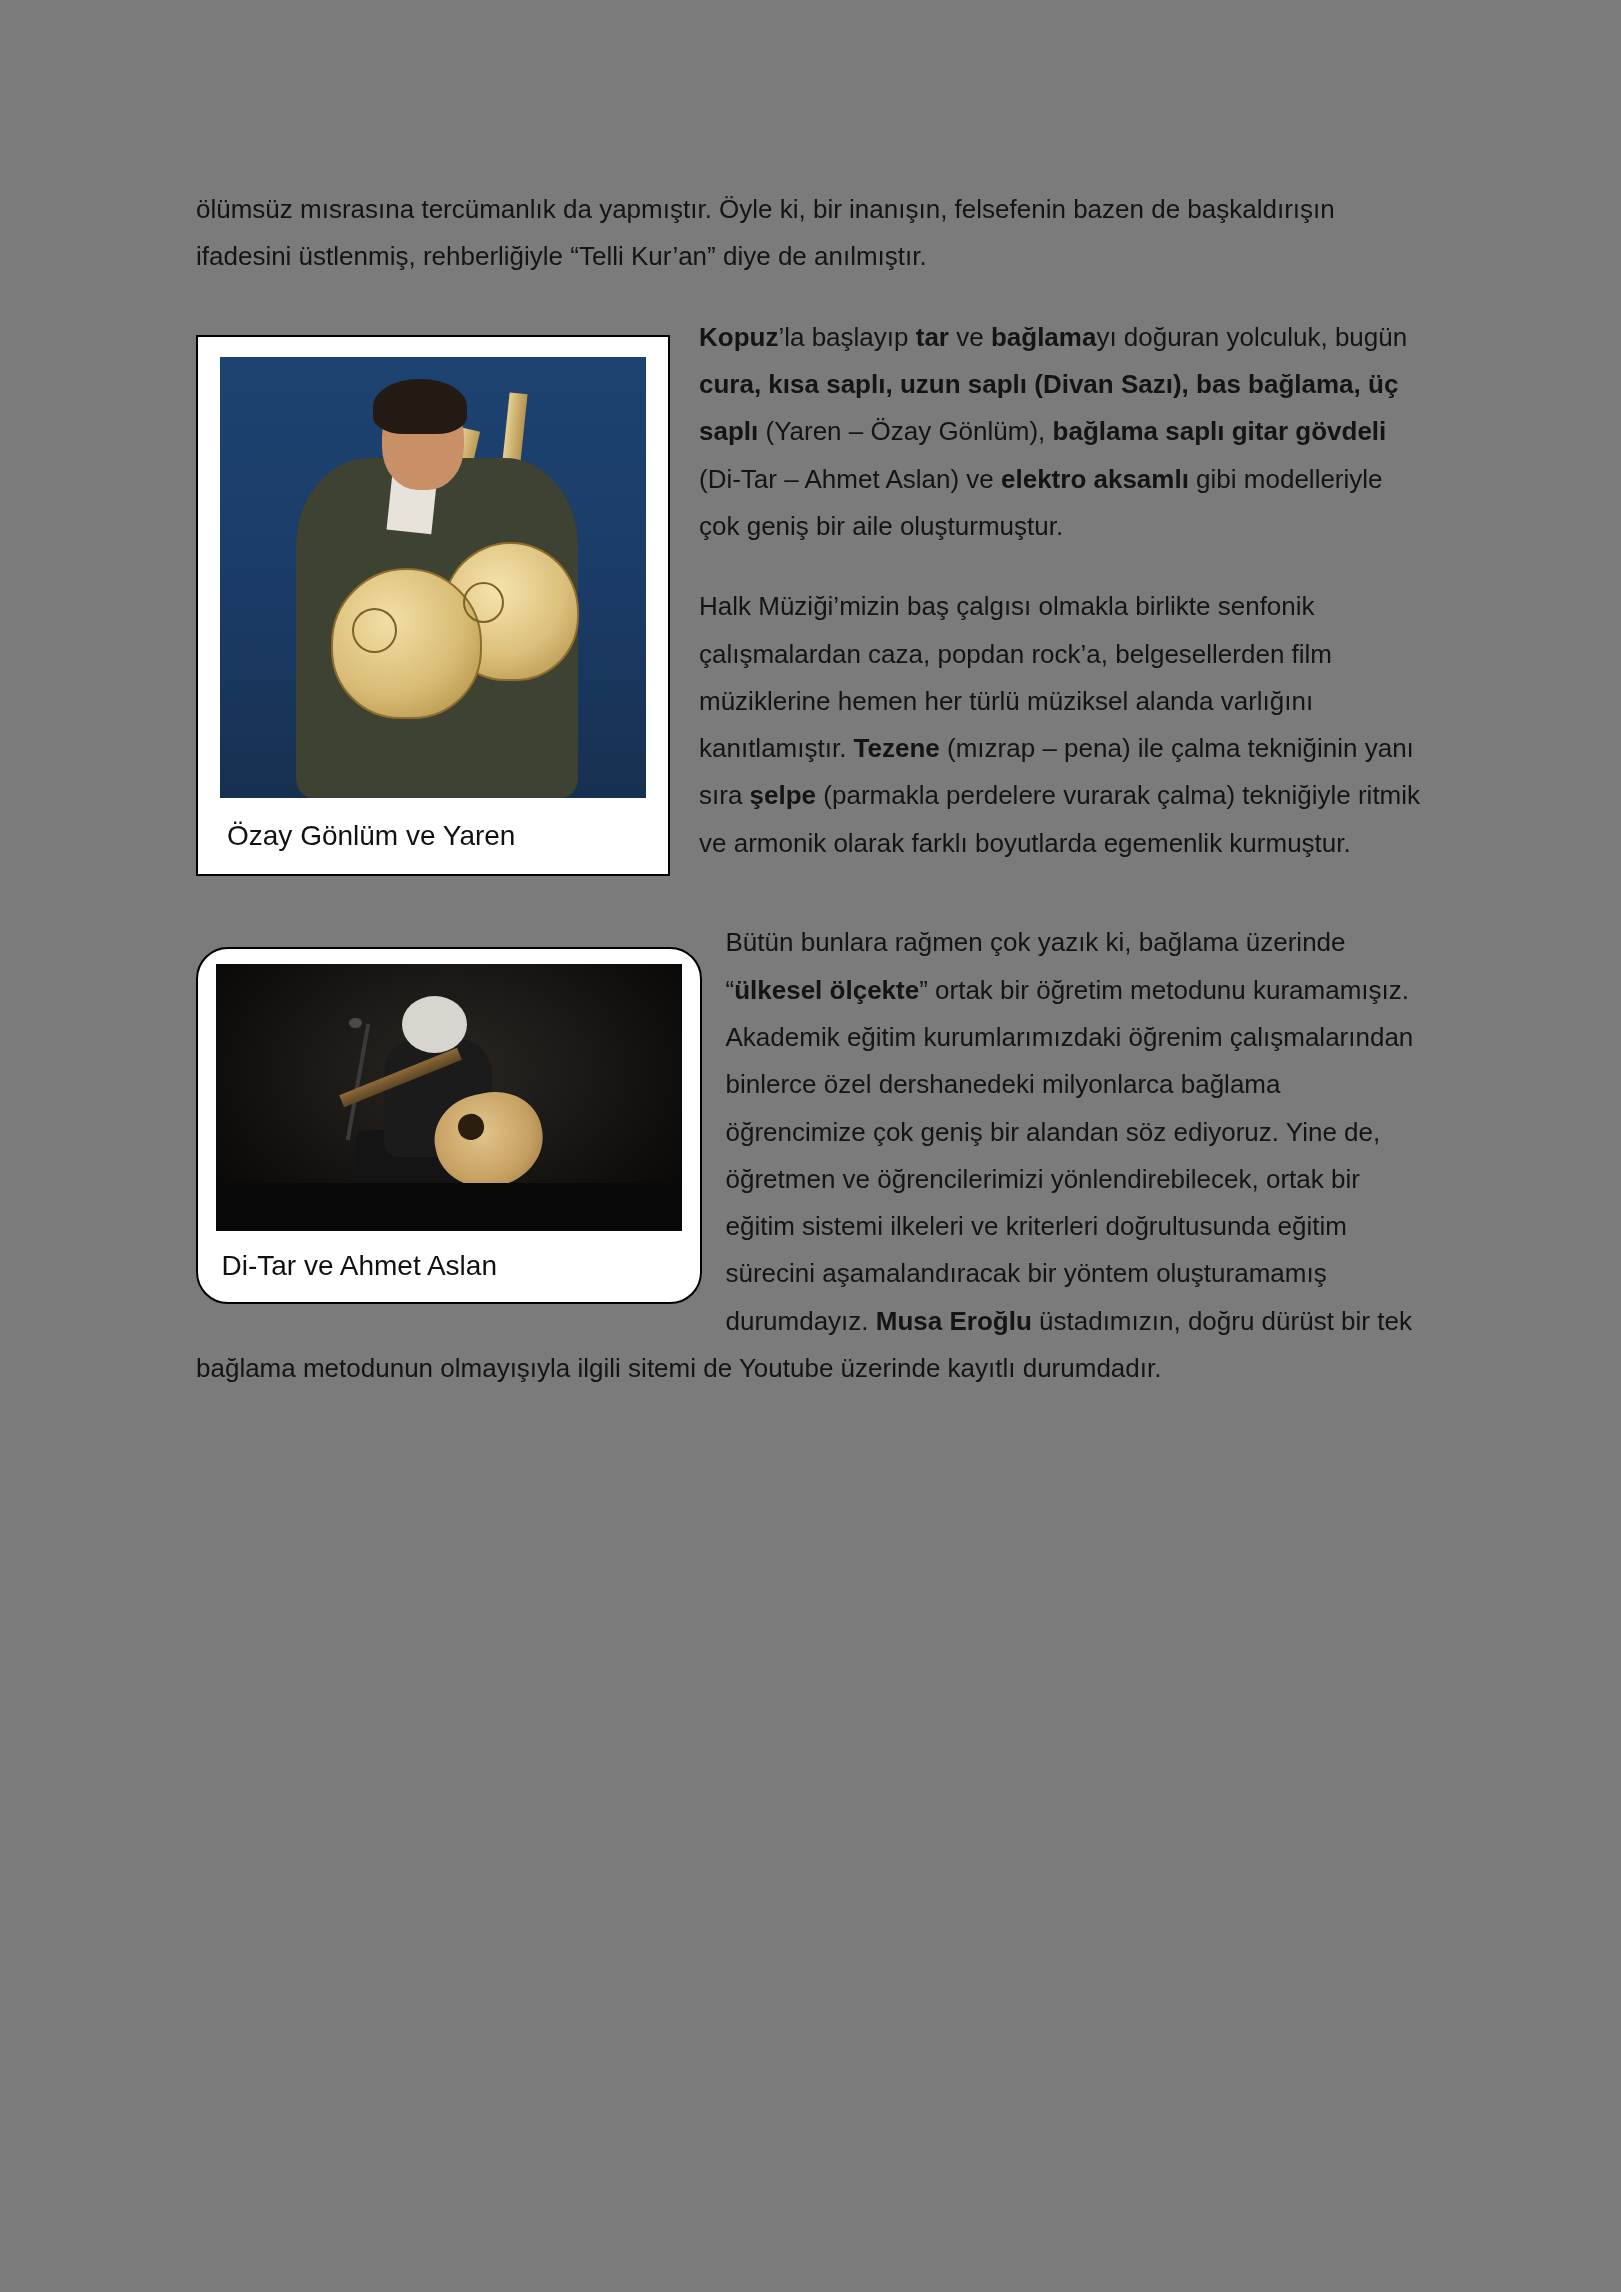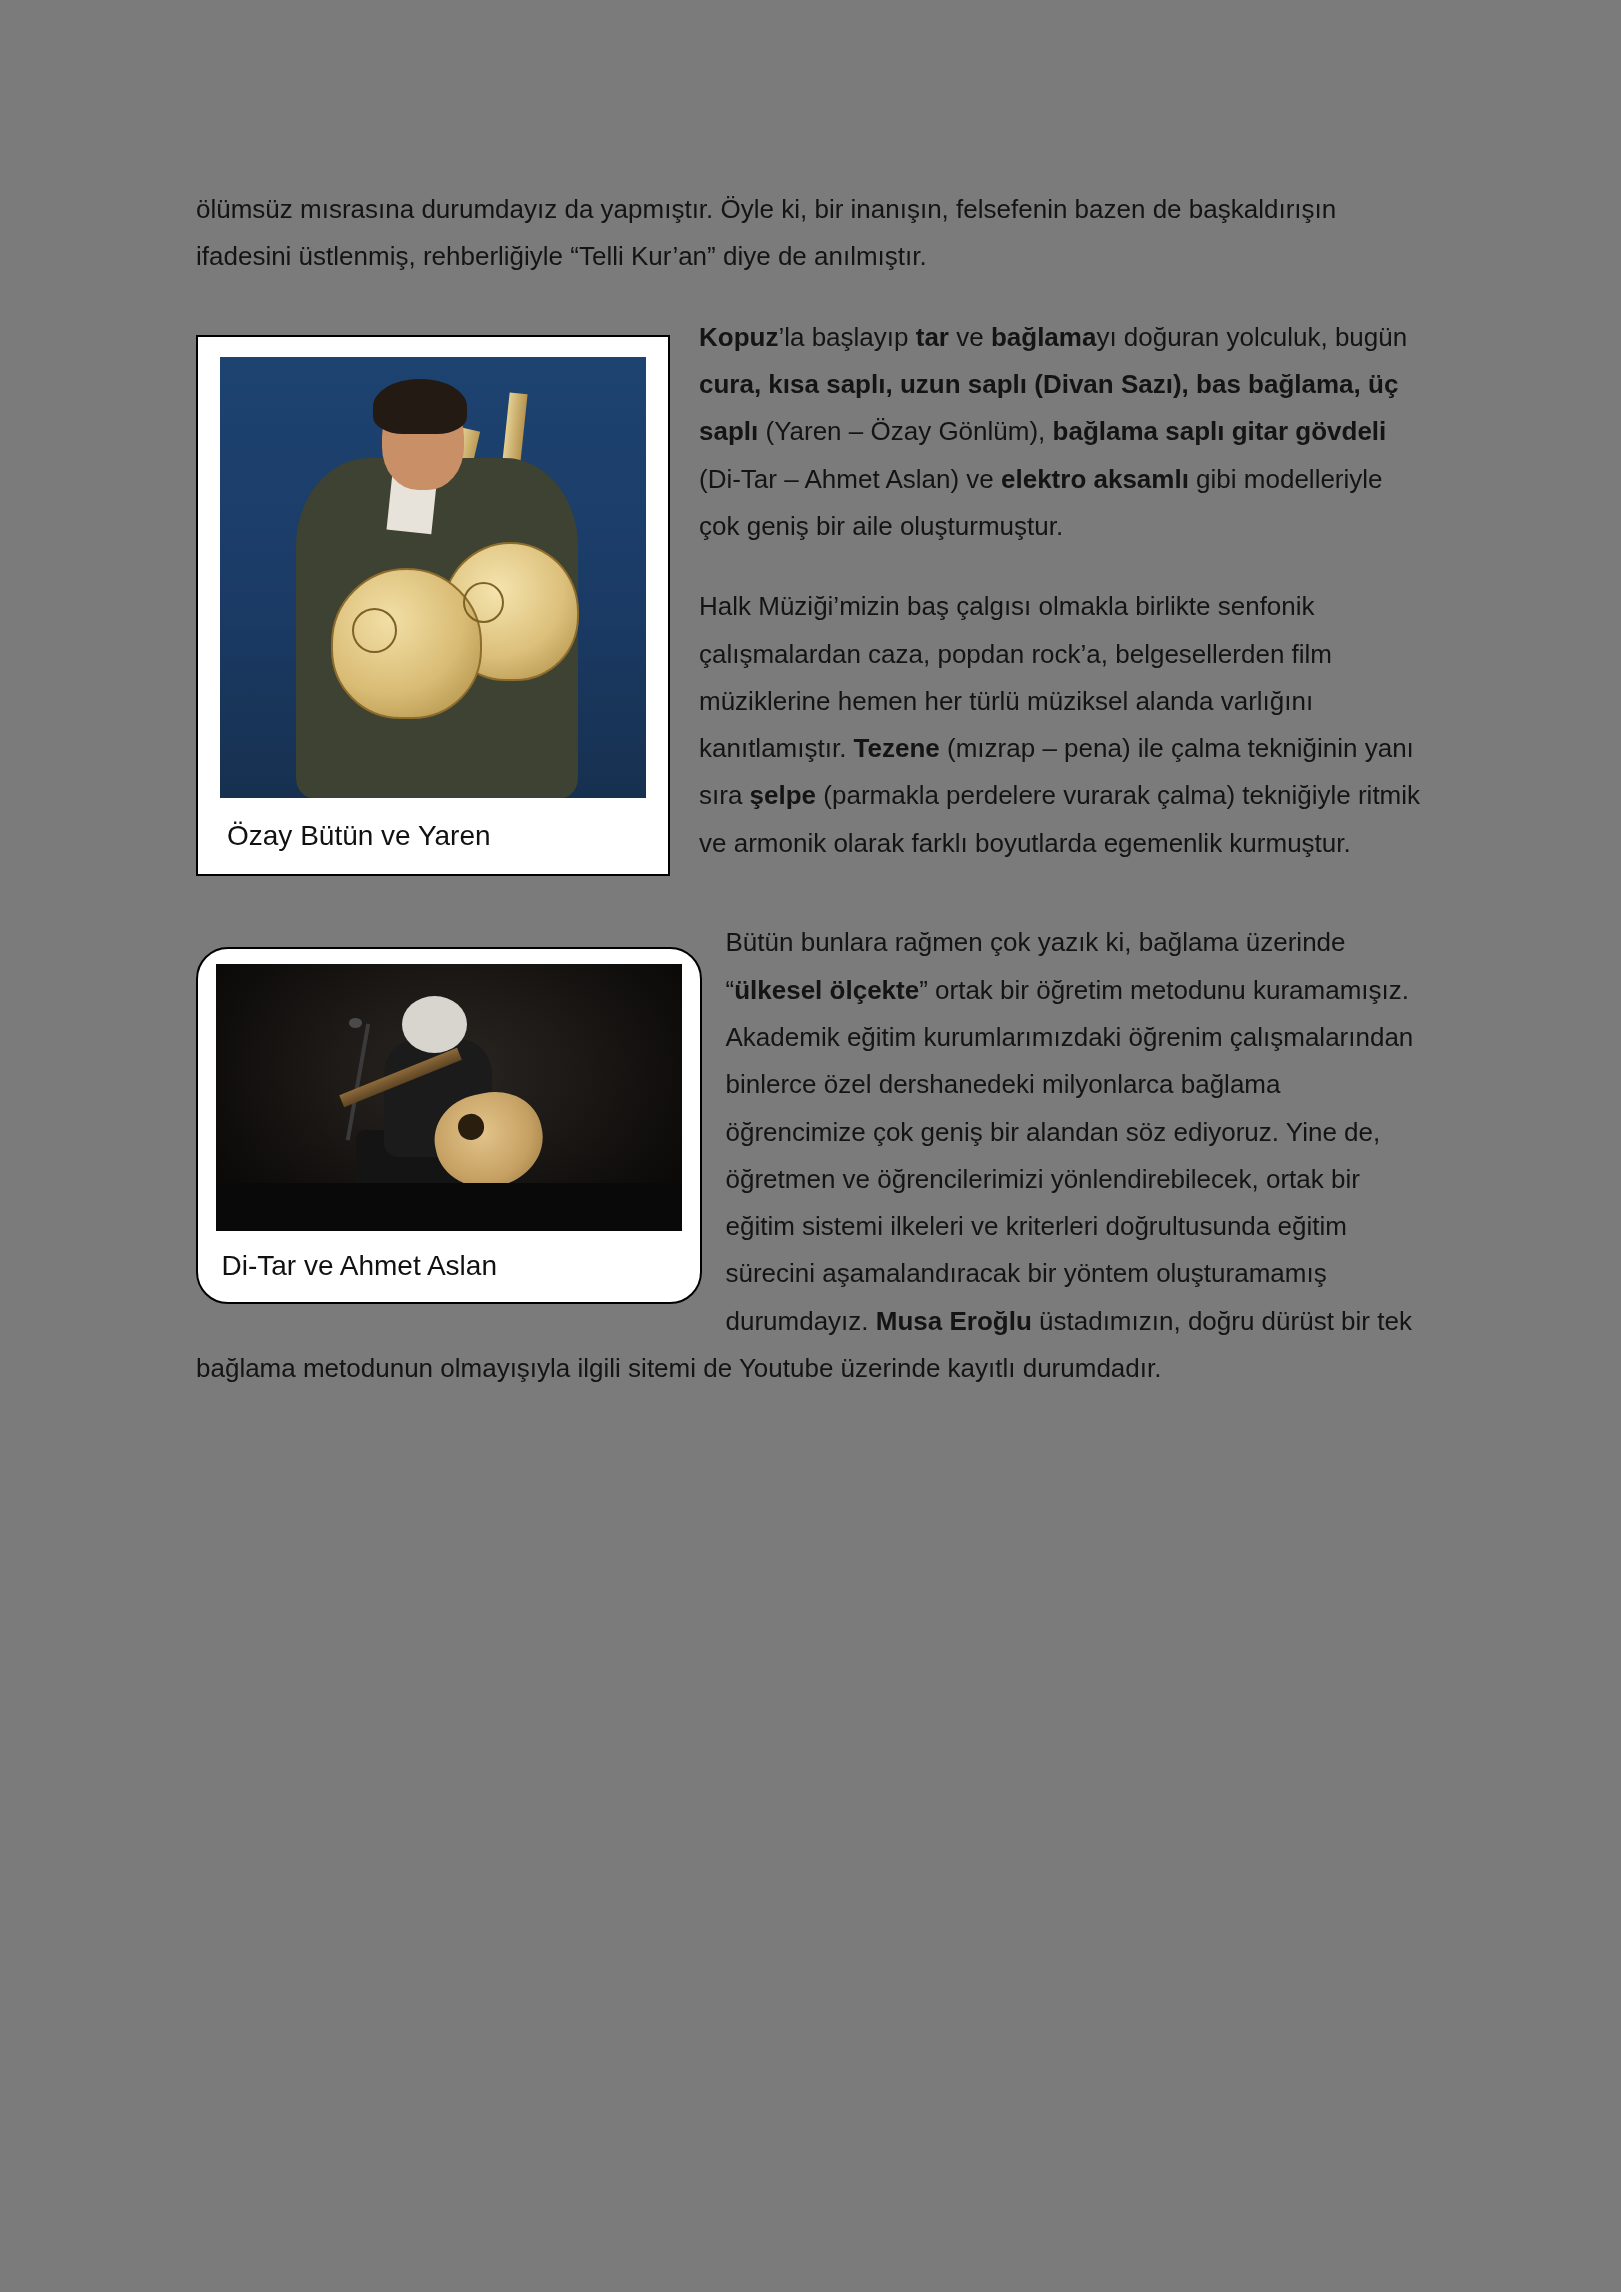--- a/index.html
+++ b/index.html
@@ -294,42 +294,42 @@
     width: 100%;
     height: 18%;
     background: #090909;
   }
 </style>
 </head>
 <body>
 
 <div class="page">
 
-  <p class="doc-text">ölümsüz mısrasına durumdayız da yapmıştır. Öyle ki, bir inanışın, felsefenin bazen de başkaldırışın ifadesini üstlenmiş, rehberliğiyle “Telli Kur’an” diye de anılmıştır.</p>
+  <p class="doc-text">ölümsüz mısrasına tercümanlık da yapmıştır. Öyle ki, bir inanışın, felsefenin bazen de başkaldırışın ifadesini üstlenmiş, rehberliğiyle “Telli Kur’an” diye de anılmıştır.</p>
 
   <div class="para-spacer"></div>
 
   <div class="fig fig-ozay">
     <div class="img-wrap">
       <div class="photo">
         <div class="p1-bg"></div>
         <div class="p1-saz1-neck"></div>
         <div class="p1-saz2-neck"></div>
         <div class="p1-body"></div>
         <div class="p1-shirt"></div>
         <div class="p1-neck"></div>
         <div class="p1-head"></div>
         <div class="p1-hair"></div>
         <div class="p1-saz2"></div>
         <div class="p1-saz1"></div>
         <div class="p1-rose1"></div>
         <div class="p1-rose2"></div>
       </div>
     </div>
-    <div class="caption">Özay Bütün ve Yaren</div>
+    <div class="caption">Özay Gönlüm ve Yaren</div>
   </div>
 
   <p class="doc-text">
     <span class="b">Kopuz</span><span>’la başlayıp </span><span class="b">tar</span><span> ve </span><span class="b">bağlama</span><span>yı doğuran yolculuk, bugün </span><span class="b">cura, kısa saplı, uzun saplı (Divan Sazı), bas bağlama, üç saplı</span><span> (Yaren – Özay Gönlüm), </span><span class="b">bağlama saplı gitar gövdeli</span><span> (Di-Tar – Ahmet Aslan) ve </span><span class="b">elektro aksamlı</span><span> gibi modelleriyle çok geniş bir aile oluşturmuştur.</span>
   </p>
 
   <div class="para-spacer"></div>
 
   <p class="doc-text">
     <span>Halk Müziği’mizin baş çalgısı olmakla birlikte senfonik çalışmalardan caza, popdan rock’a, belgesellerden film müziklerine hemen her türlü müziksel alanda varlığını kanıtlamıştır. </span><span class="b">Tezene</span><span> (mızrap – pena) ile çalma tekniğinin yanı sıra </span><span class="b">şelpe</span><span> (parmakla perdelere vurarak çalma) tekniğiyle ritmik ve armonik olarak farklı boyutlarda egemenlik kurmuştur.</span>

